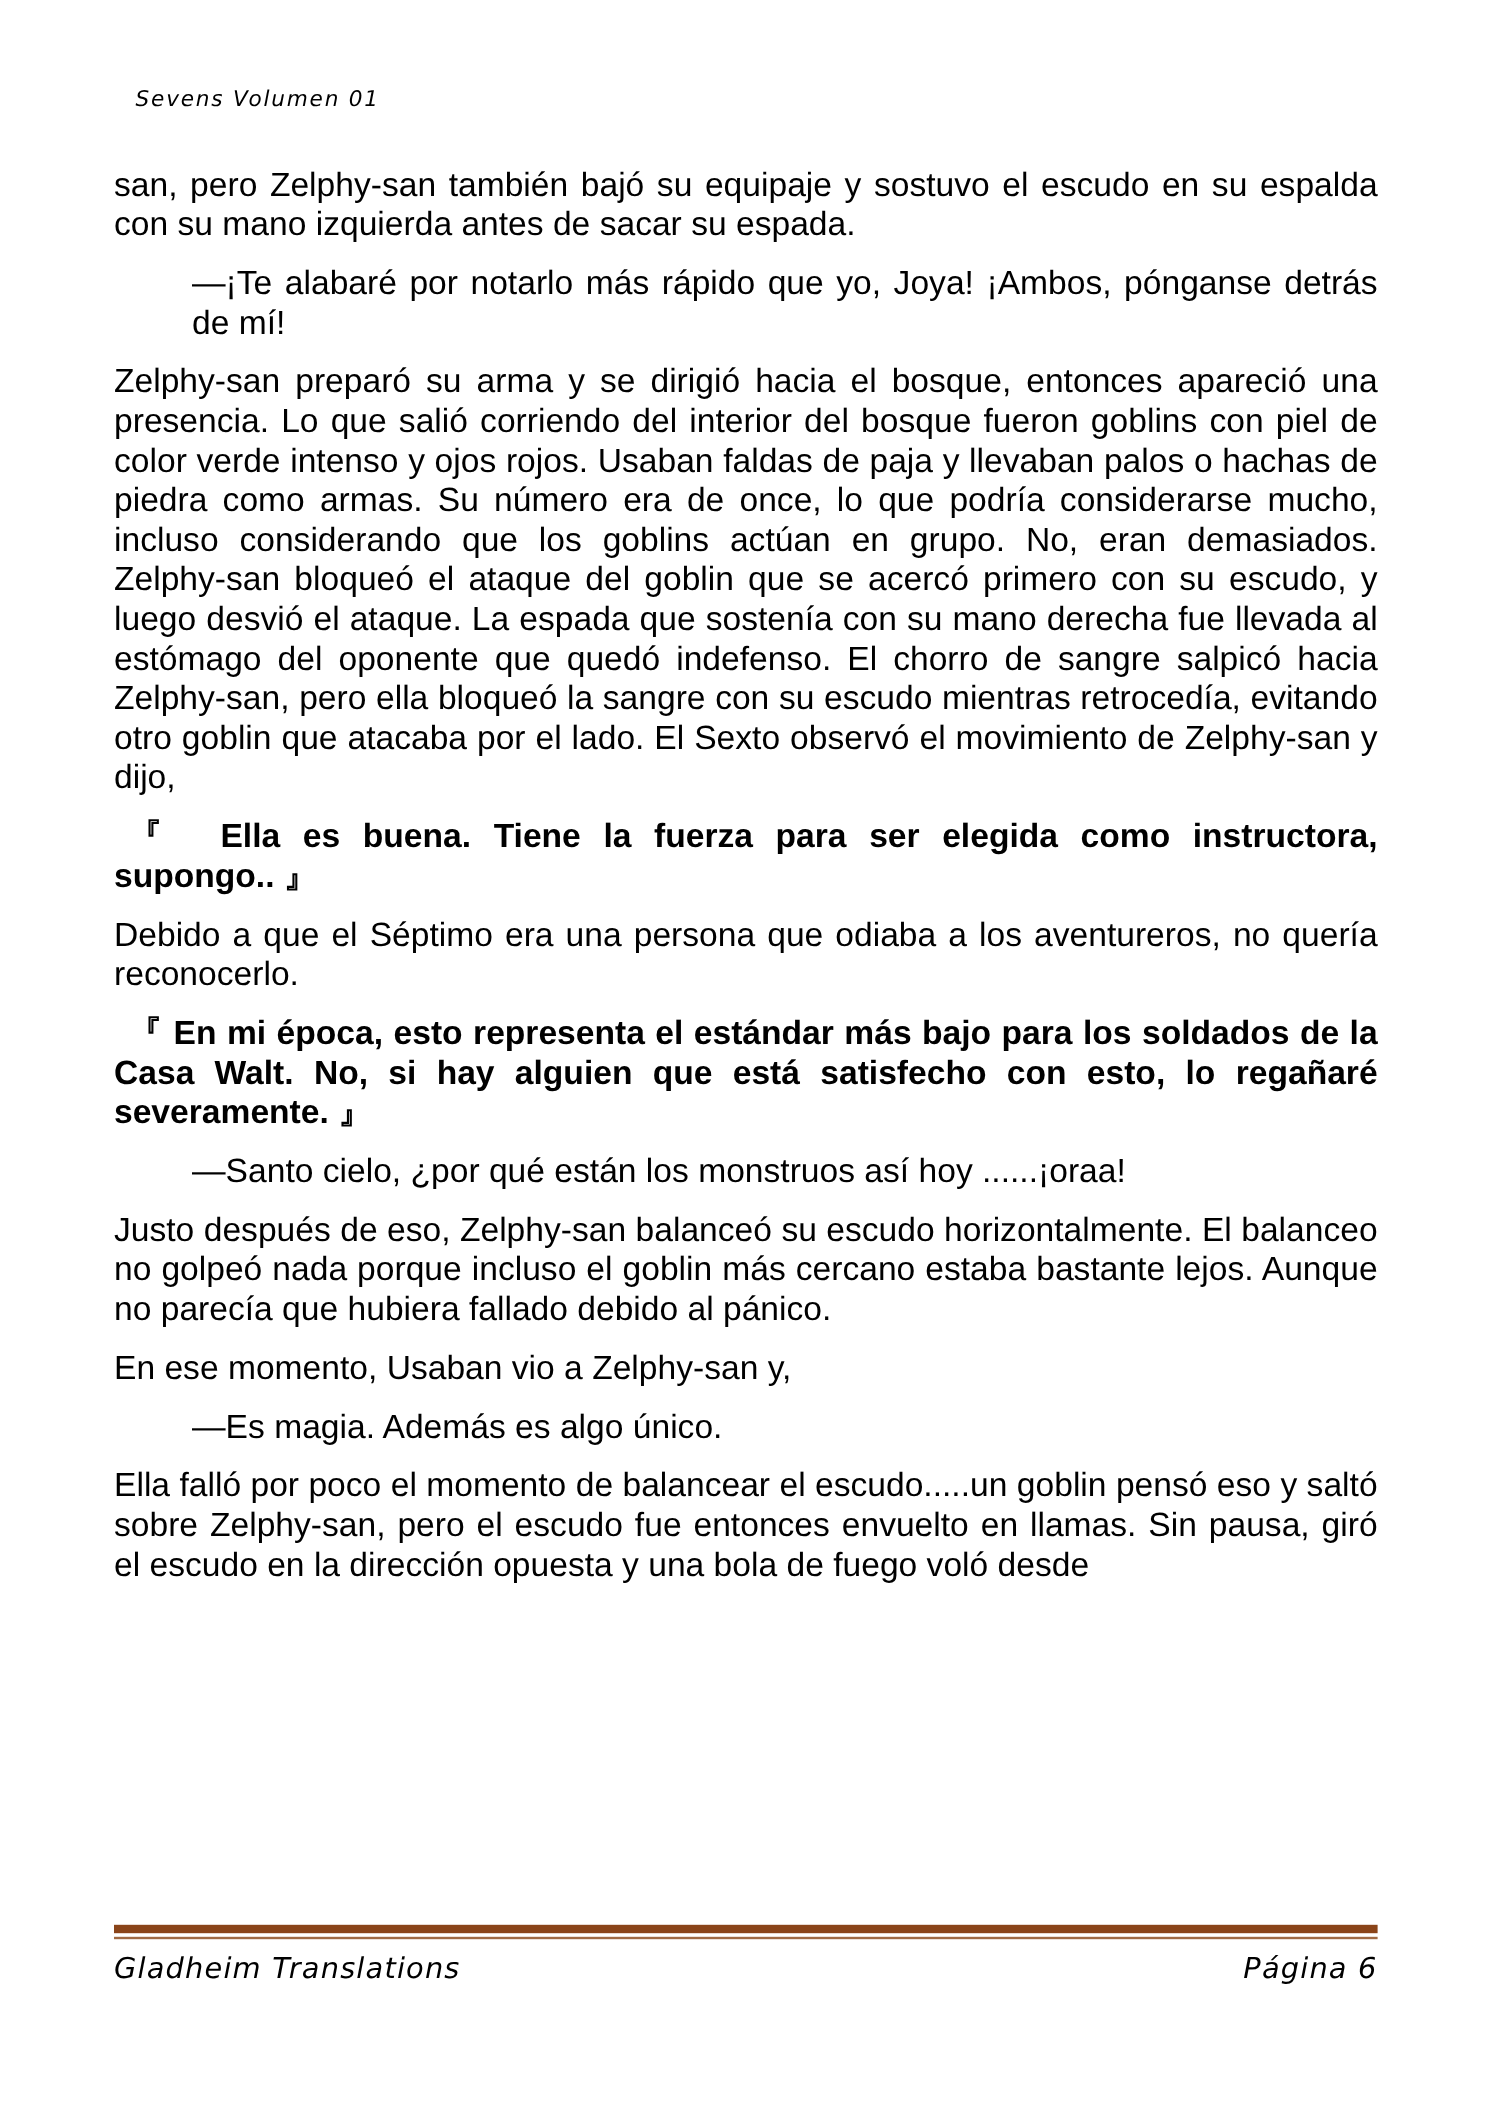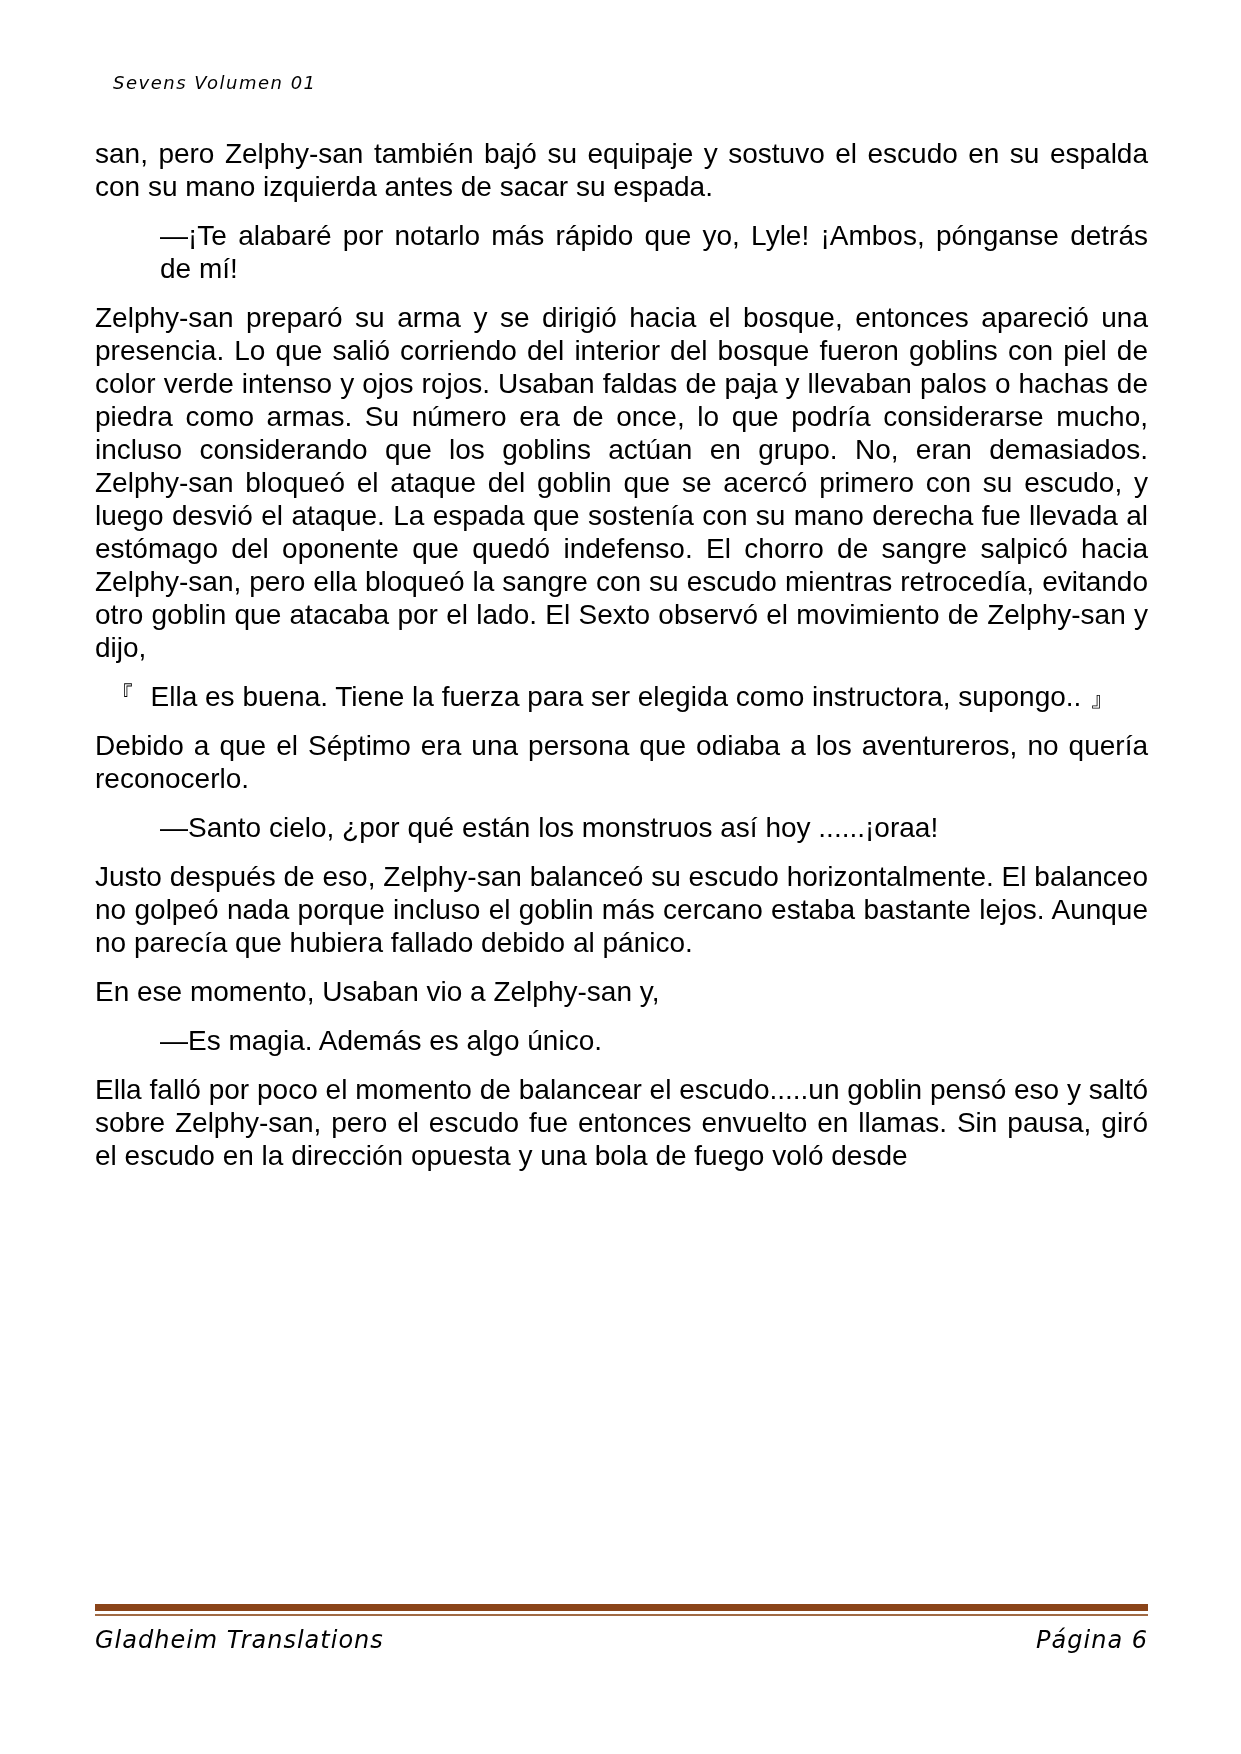--- a/index.html
+++ b/index.html
@@ -32,21 +32,21 @@
     right: 93px;
   }
   .doc-body p {
     margin: 0 0 16px 0;
     font-size: 28px;
     line-height: 33px;
     text-align: justify;
     text-justify: inter-word;
   }
   .doc-body p.dialogue { margin-left: 65px; }
-  .doc-body p.gem-voice { text-indent: 12px; }
+  .doc-body p.gem-voice { text-indent: 12px; font-weight: bold; }
   .doc-footer {
     position: absolute;
     top: 1604px;
     left: 95px;
     right: 93px;
   }
   .rule-thick { height: 7px; background: var(--rule-thick, #8a4419); }
   .rule-thin  { height: 2px; background: var(--rule-thin, #a06a44); margin-top: 3px; }
   .footer-row {
     display: flex;
@@ -65,24 +65,25 @@
 
 <div class="page">
 
   <header class="doc-header">
     <span>Sevens Volumen 01</span>
   </header>
 
   <main class="doc-body">
 
   <p class="narration">san, pero Zelphy-san también bajó su equipaje y sostuvo el escudo en su espalda con su mano izquierda antes de sacar su espada.</p>
-      <p class="dialogue">—¡Te alabaré por notarlo más rápido que yo, Lyle! ¡Ambos, pónganse detrás de mí!</p>
+      <p class="dialogue">—¡Te alabaré por notarlo más rápido que yo, Joya! ¡Ambos, pónganse detrás de mí!</p>
       <p class="narration">Zelphy-san preparó su arma y se dirigió hacia el bosque, entonces apareció una presencia. Lo que salió corriendo del interior del bosque fueron goblins con piel de color verde intenso y ojos rojos. Usaban faldas de paja y llevaban palos o hachas de piedra como armas. Su número era de once, lo que podría considerarse mucho, incluso considerando que los goblins actúan en grupo. No, eran demasiados. Zelphy-san bloqueó el ataque del goblin que se acercó primero con su escudo, y luego desvió el ataque. La espada que sostenía con su mano derecha fue llevada al estómago del oponente que quedó indefenso. El chorro de sangre salpicó hacia Zelphy-san, pero ella bloqueó la sangre con su escudo mientras retrocedía, evitando otro goblin que atacaba por el lado. El Sexto observó el movimiento de Zelphy-san y dijo,</p>
       <p class="gem-voice">『&nbsp; Ella es buena. Tiene la fuerza para ser elegida como instructora, supongo..&nbsp;』</p>
       <p class="narration">Debido a que el Séptimo era una persona que odiaba a los aventureros, no quería reconocerlo.</p>
+      <p class="gem-voice">『&nbsp;En mi época, esto representa el estándar más bajo para los soldados de la Casa Walt. No, si hay alguien que está satisfecho con esto, lo regañaré severamente.&nbsp;』</p>
       <p class="dialogue">—Santo cielo, ¿por qué están los monstruos así hoy ......¡oraa!</p>
       <p class="narration">Justo después de eso, Zelphy-san balanceó su escudo horizontalmente. El balanceo no golpeó nada porque incluso el goblin más cercano estaba bastante lejos. Aunque no parecía que hubiera fallado debido al pánico.</p>
       <p class="narration">En ese momento, Usaban vio a Zelphy-san y,</p>
       <p class="dialogue">—Es magia. Además es algo único.</p>
       <p class="narration">Ella falló por poco el momento de balancear el escudo.....un goblin pensó eso y saltó sobre Zelphy-san, pero el escudo fue entonces envuelto en llamas. Sin pausa, giró el escudo en la dirección opuesta y una bola de fuego voló desde</p>
     </main>
 
   <footer class="doc-footer">
     <div class="rule-thick"></div>
     <div class="rule-thin"></div>

